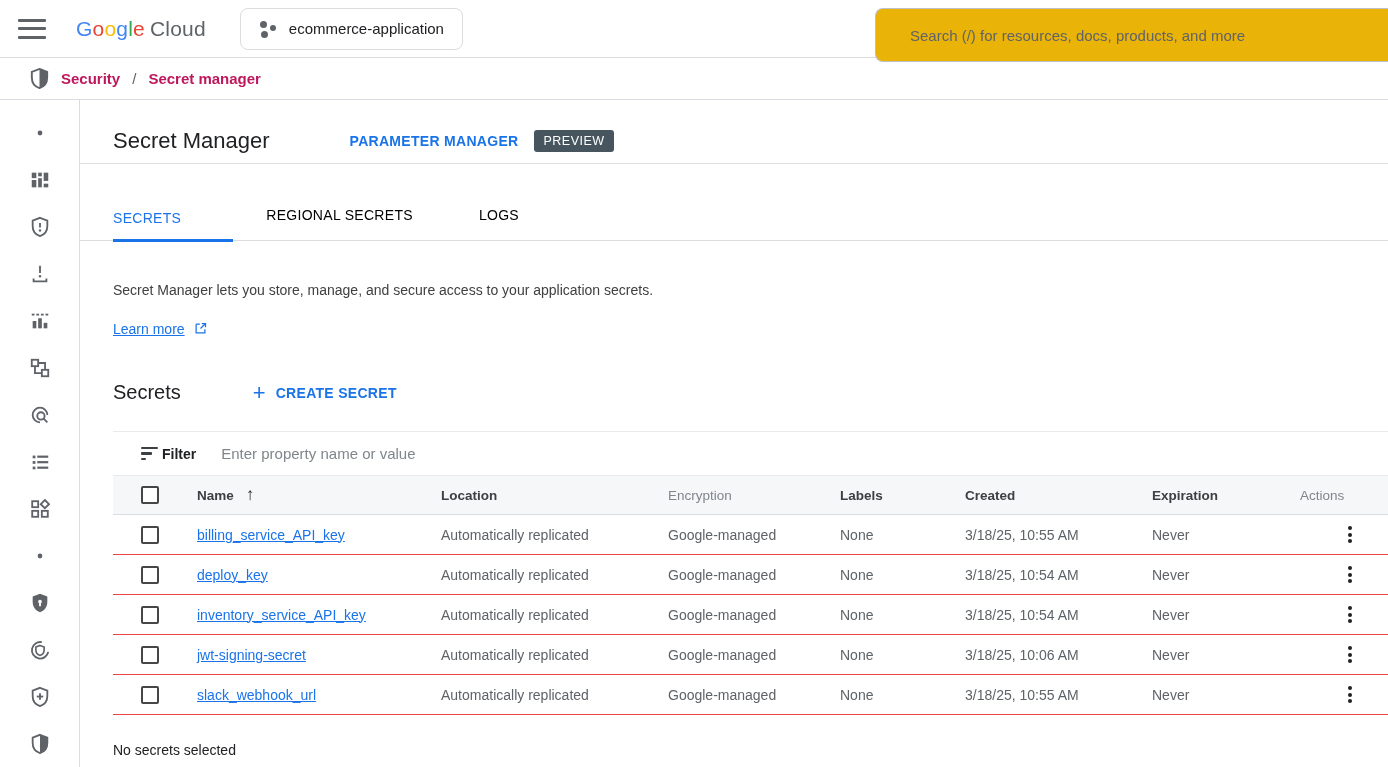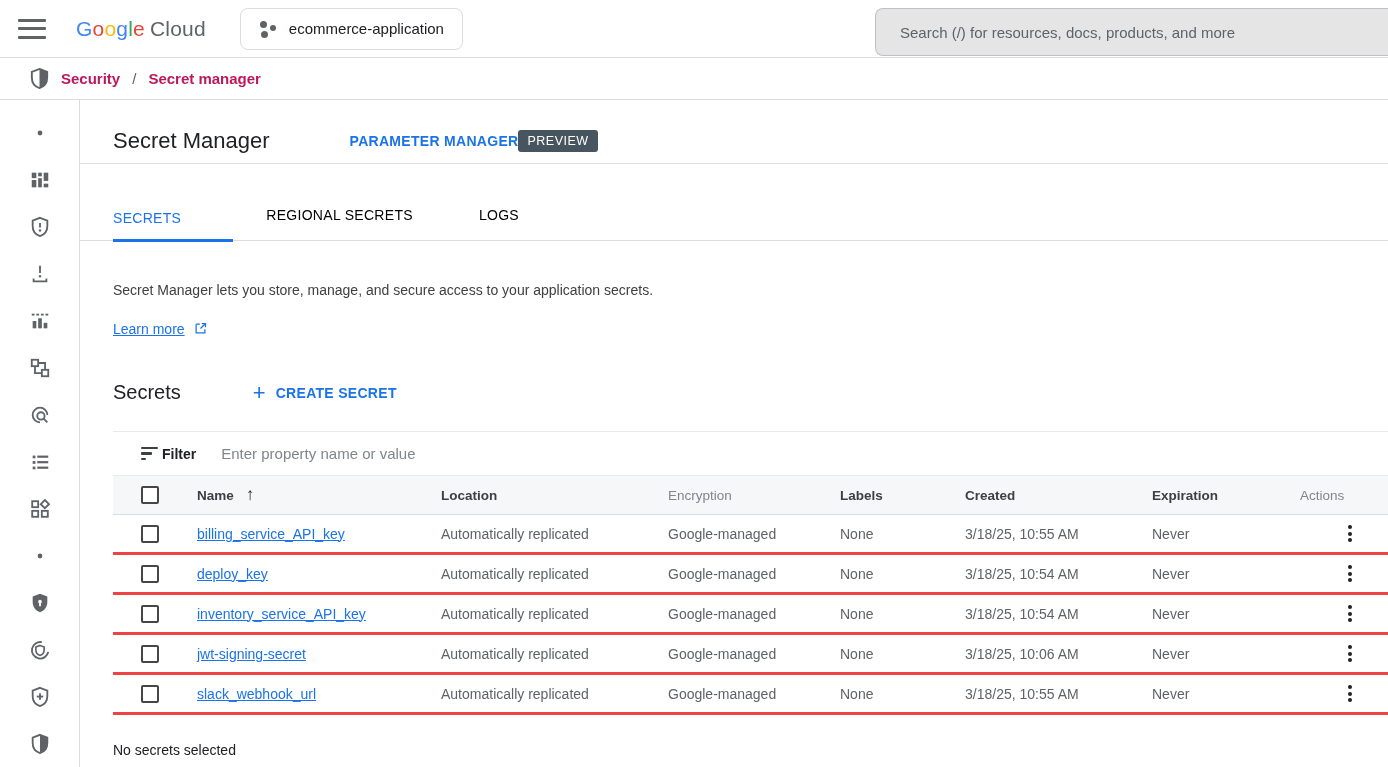--- a/index.html
+++ b/index.html
@@ -13,42 +13,42 @@
   .logo { display:flex; align-items:baseline; margin-left:30px; font-size:21px; letter-spacing:.2px; }
   .logo .lg-letter { font-weight:500; }
   .logo .cloud { color:#5f6368; margin-left:5px; font-weight:400; }
   .proj-btn { margin-left:34px; height:42px; border:1px solid #dadce0; border-radius:8px; display:flex; align-items:center; padding:0 18px; gap:12px; background:#fff; cursor:pointer; }
   .proj-btn .proj-ic { position:relative; width:18px; height:18px; }
   .proj-btn .proj-ic i { position:absolute; background:#5f6368; border-radius:50%; }
   .proj-btn .proj-ic i:nth-child(1){ width:7px; height:7px; left:1px; top:1px; }
   .proj-btn .proj-ic i:nth-child(2){ width:6px; height:6px; right:1px; top:5px; }
   .proj-btn .proj-ic i:nth-child(3){ width:7px; height:7px; left:2px; bottom:0; }
   .proj-btn .proj-label { font-size:15px; color:#202124; }
-  .searchbar { position:absolute; right:0; top:8px; width:513px; height:48px; background:#e5e5e5; border:1px solid #bdc1c6; border-right:none; border-radius:8px 0 0 8px; display:flex; align-items:center; padding-left:24px; }
+  .searchbar { position:absolute; right:0; top:8px; width:513px; height:54px; background:#eab308; border:1px solid #bdc1c6; border-right:none; border-radius:8px 0 0 8px; display:flex; align-items:center; padding-left:34px; }
   .searchbar .ph { font-size:15px; color:#5f6368; }
 
   
   .crumbbar { height:42px; display:flex; align-items:center; gap:10px; padding-left:28px; border-bottom:1px solid #dadce0; }
   .crumbbar .crumb-txt { font-size:15px; font-weight:700; color:#be185d; }
   .crumbbar .sep { color:#5f6368; font-size:15px; margin:0 2px; }
 
   
   .shell { display:flex; height:667px; }
   .sidenav { width:80px; border-right:1px solid #dadce0; padding-top:9px; display:flex; flex-direction:column; align-items:center; }
   .nav-item { height:47px; width:48px; display:flex; align-items:center; justify-content:center; cursor:pointer; color:#5f6368; }
   .nav-item svg { display:block; }
 
   .content { flex:1; }
   .pad { padding-left:33px; }
 
   
   .title-row { display:flex; align-items:center; padding-top:18px; height:63px; }
   .page-title { font-size:22px; font-weight:400; color:#202124; }
   .param-link { margin-left:80px; font-size:14px; font-weight:700; letter-spacing:.3px; color:#1a73e8; text-decoration:none; cursor:pointer; }
-  .preview-badge { margin-left:0; font-size:12.5px; font-weight:500; letter-spacing:.5px; color:#fff; padding:4px 9px; border-radius:3px; }
+  .preview-badge { margin-left:16px; font-size:12.5px; font-weight:500; letter-spacing:.5px; color:#fff; padding:4px 9px; border-radius:3px; }
   .hr { border-top:1px solid #e0e0e0; }
 
   
   .tabs { height:77px; display:flex; align-items:flex-end; border-bottom:1px solid #dadce0; padding-left:33px; }
   .tab { font-size:14px; font-weight:500; letter-spacing:.3px; color:#000000; padding:0 33px 15px; cursor:pointer; border-bottom:3px solid transparent; margin-bottom:-1px; }
   .tab.active { color:#1a73e8; border-bottom-color:#1a73e8; }
   .tab:first-child { padding-left:0; border-bottom:none; position:relative; }
   .tab.active::after { content:""; position:absolute; left:0; right:0; bottom:-1px; height:3px; background:#1a73e8; }
   .tab.active { margin-left:0; padding-right:52px; }
 
@@ -73,21 +73,21 @@
   .filter-lbl { font-size:14px; font-weight:700; color:#202124; }
   .filter-input { border:none; outline:none; background:transparent; flex:1; font-size:15px; font-family:inherit; color:#202124; padding-left:5px;margin-left:16px; }
   .filter-input::placeholder { color:#80868b; }
 
   .grid-row { display:grid; grid-template-columns:84px 244px 227px 172px 125px 187px 148px 1fr; align-items:center; }
   .thead { height:40px; background:#f6f7f8; border-top:1px solid #e8eaed; border-bottom:1px solid #dadce0; }
   .th { font-size:13.5px; font-weight:700; color:#3c4043; }
   .th.muted { color:#80868b; font-weight:500; }
   .name-th { display:flex; align-items:center; gap:12px; cursor:pointer; }
   .sort-arrow { font-size:17px; color:#202124; font-weight:400; }
-  .trow { height:40px; border-bottom:3px solid #ef4444; background:#fff; }
+  .trow { height:40px; border-bottom:1px solid #ef4444; background:#fff; }
   .cb { width:18px; height:18px; border:2px solid #444746; border-radius:2px; background:#fff; margin-left:28px; cursor:pointer; }
   .name-link { font-size:14px; color:#1a73e8; text-decoration:underline; cursor:pointer; }
   .cell { font-size:14px; color:#5f6368; }
   .kebab { margin-left:12px; display:flex; flex-direction:column; gap:2.5px; align-items:center; cursor:pointer; padding:4px 8px; }
   .kebab i { width:4px; height:4px; border-radius:50%; background:#202124; }
 
   .tfoot { margin-top:27px; font-size:14px; color:#202124; }
 </style>
 </head>
 <body>

